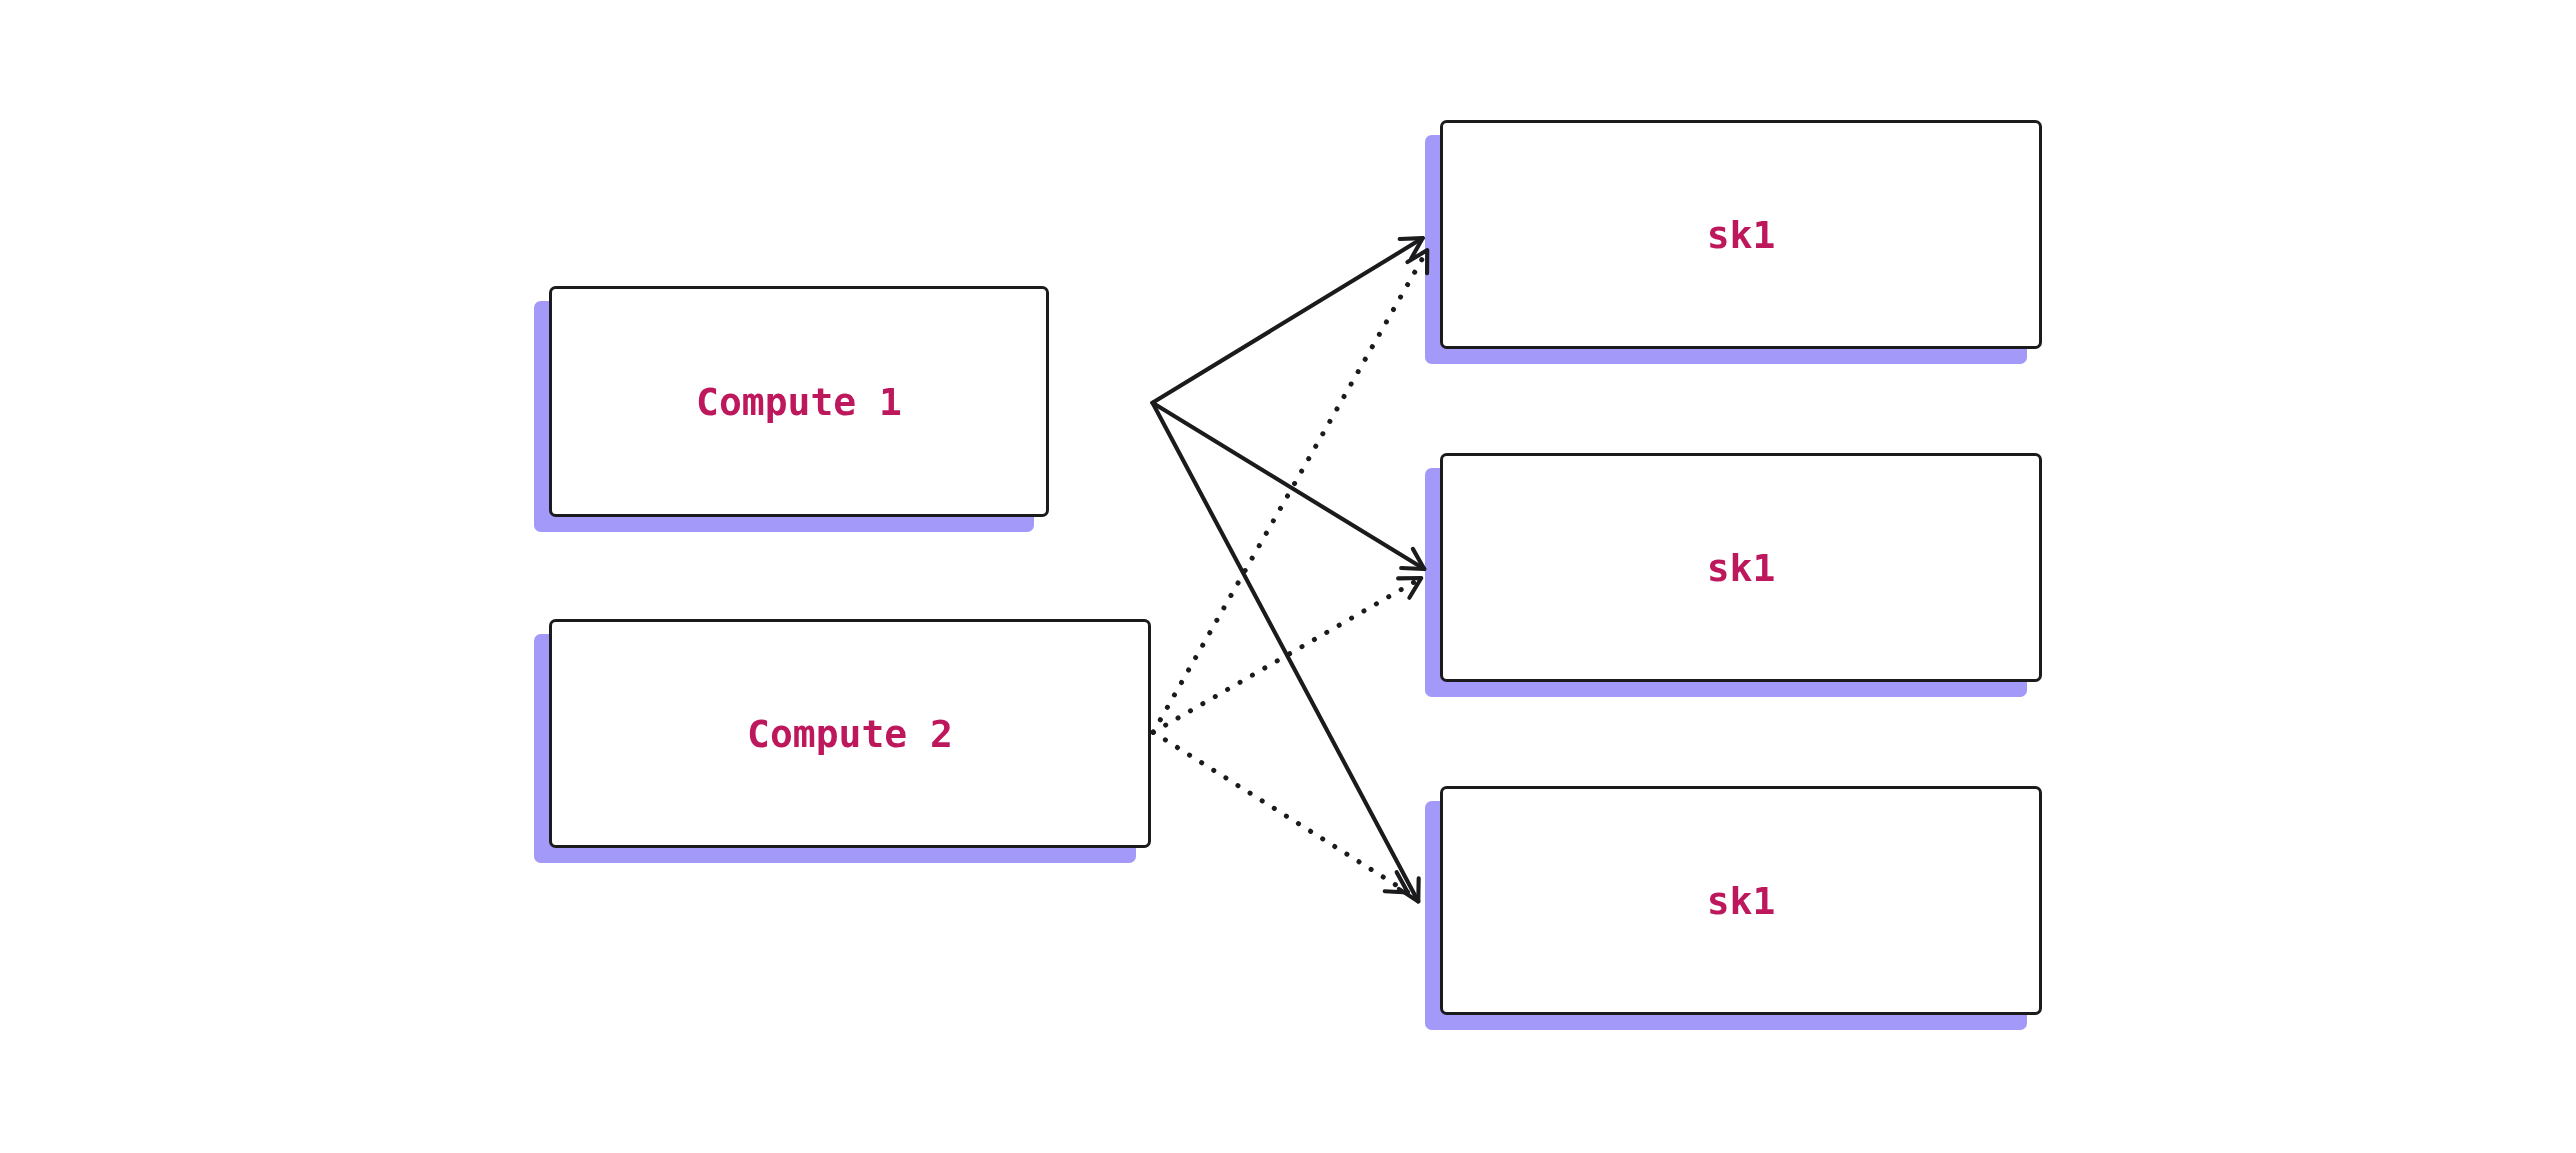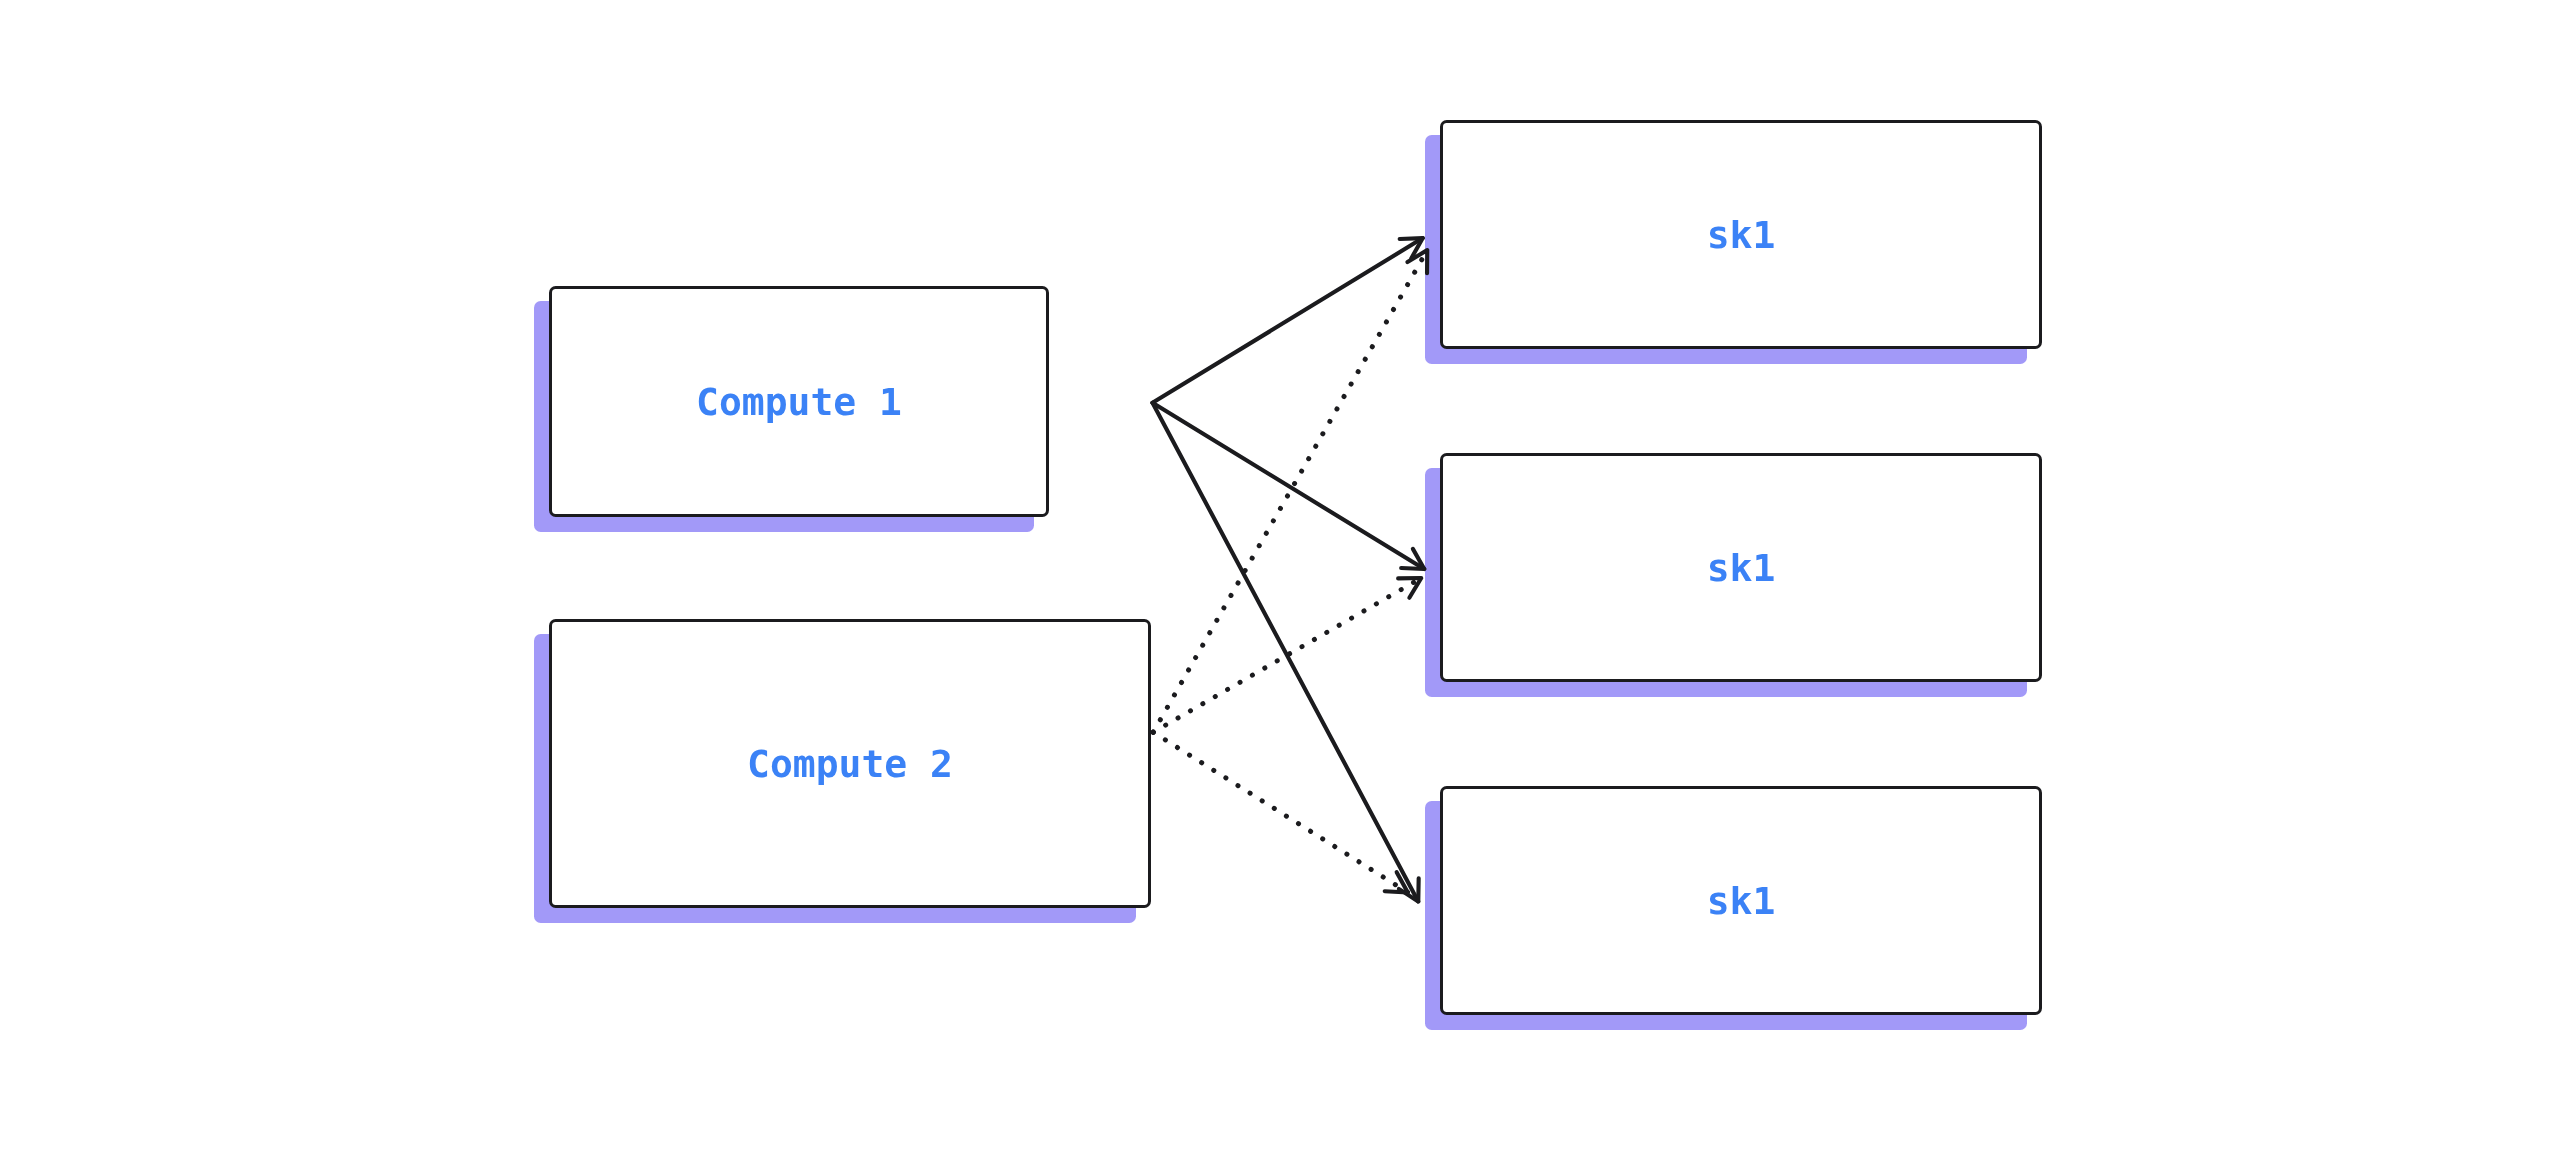--- a/index.html
+++ b/index.html
@@ -23,26 +23,26 @@
     border-radius: 6.7px;
     box-shadow: -15px 15px 0 0 #a299f8;
     display: flex;
     align-items: center;
     justify-content: center;
     z-index: 1;
   }
   .node .label {
     font-size: 38px;
     font-weight: bold;
-    color: #3b82f6;
+    color: #be185d;
     letter-spacing: 0px;
     white-space: pre;
   }
   #node-compute-1 { left: 549px;  top: 286px;  width: 500px; height: 231px; }
-  #node-compute-2 { left: 549px;  top: 619px;  width: 602px; height: 289px; }
+  #node-compute-2 { left: 549px;  top: 619px;  width: 602px; height: 229px; }
   #node-sk1-top    { left: 1440px; top: 120px;  width: 602px; height: 229px; }
   #node-sk1-middle { left: 1440px; top: 453px;  width: 602px; height: 229px; }
   #node-sk1-bottom { left: 1440px; top: 786px; width: 602px; height: 229px; }
 
   #edges {
     position: absolute;
     left: 0; top: 0;
     width: 2576px;
     height: 1153px;
     z-index: 2;

